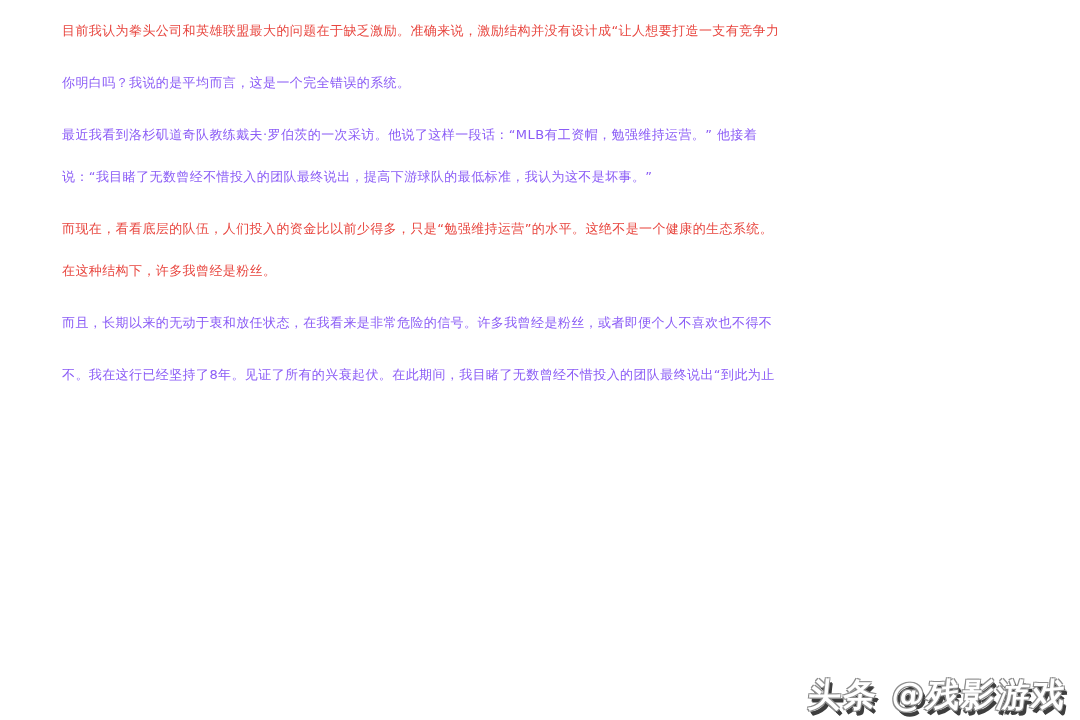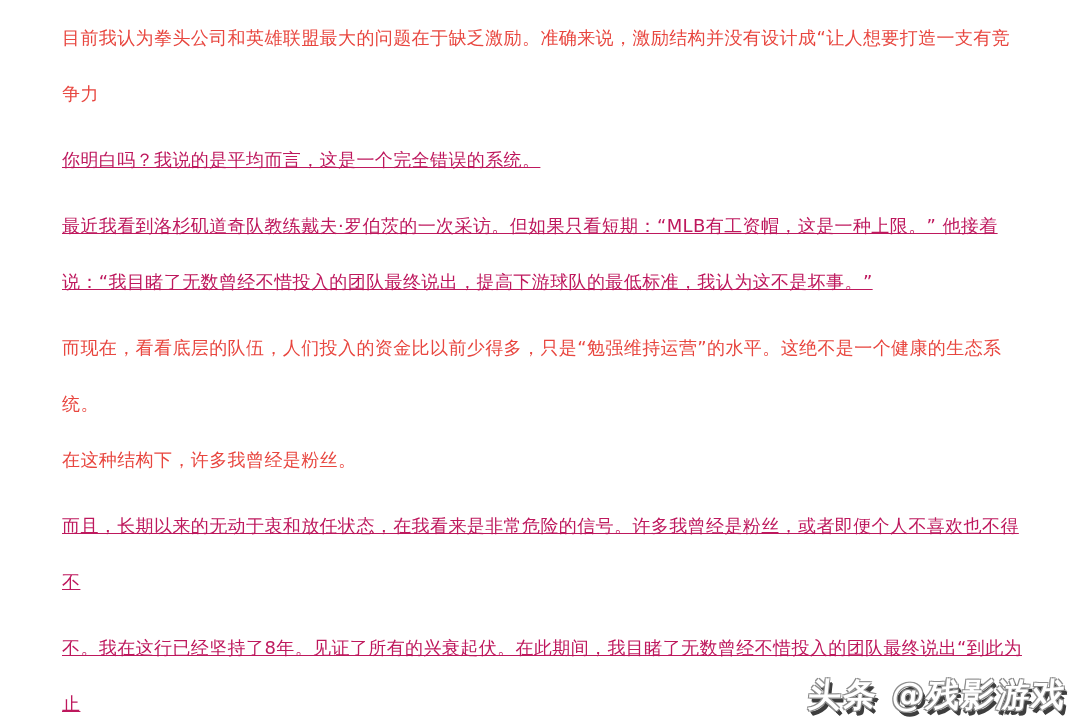--- a/index.html
+++ b/index.html
@@ -14,27 +14,27 @@
     position: relative;
     font-family: "DejaVu Sans", "Liberation Sans", sans-serif;
   }
   .article {
     box-sizing: border-box;
     width: 1080px;
     padding: 10px 58px 0 62px;
   }
   .para {
     margin: 0 0 10px 0;
-    font-size: 18px;
-    line-height: 56px;
+    font-size: 13px;
+    line-height: 42px;
     letter-spacing: 0.4px;
     font-weight: 400;
   }
   .para.red  { color: #e8463f; }
-  .para.dark { color: #be185d; text-decoration: underline; }
+  .para.dark { color: #8b5cf6; }
 
   .watermark {
     position: absolute;
     right: 14px;
     bottom: 2px;
     font-size: 33px;
     font-weight: bold;
     letter-spacing: 2px;
     color: #ffffff;
     transform: skewX(-6deg);
@@ -49,21 +49,21 @@
     user-select: none;
   }
 </style>
 </head>
 <body>
 
 <main class="article">
   <div id="paragraphs">
       <p class="para red"><span>目前我认为拳头公司和英雄联盟最大的问题在于缺乏激励。准确来说，激励结构并没有设计成“让人想要打造一支有竞争力</span><br></p>
       <p class="para dark"><span>你明白吗？我说的是平均而言，这是一个完全错误的系统。</span></p>
-      <p class="para dark"><span>最近我看到洛杉矶道奇队教练戴夫·罗伯茨的一次采访。但如果只看短期：“MLB有工资帽，这是一种上限。” 他接着</span><br><span>说：“我目睹了无数曾经不惜投入的团队最终说出，提高下游球队的最低标准，我认为这不是坏事。”</span></p>
+      <p class="para dark"><span>最近我看到洛杉矶道奇队教练戴夫·罗伯茨的一次采访。他说了这样一段话：“MLB有工资帽，勉强维持运营。” 他接着</span><br><span>说：“我目睹了无数曾经不惜投入的团队最终说出，提高下游球队的最低标准，我认为这不是坏事。”</span></p>
       <p class="para red"><span>而现在，看看底层的队伍，人们投入的资金比以前少得多，只是“勉强维持运营”的水平。这绝不是一个健康的生态系统。</span><br><span>在这种结构下，许多我曾经是粉丝。</span></p>
       <p class="para dark"><span>而且，长期以来的无动于衷和放任状态，在我看来是非常危险的信号。许多我曾经是粉丝，或者即便个人不喜欢也不得不</span><br></p>
       <p class="para dark"><span>不。我在这行已经坚持了8年。见证了所有的兴衰起伏。在此期间，我目睹了无数曾经不惜投入的团队最终说出“到此为止</span><br></p>
     </div>
 </main>
 
 <div class="watermark">
   <span>头条 @残影游戏</span>
 </div>
 

